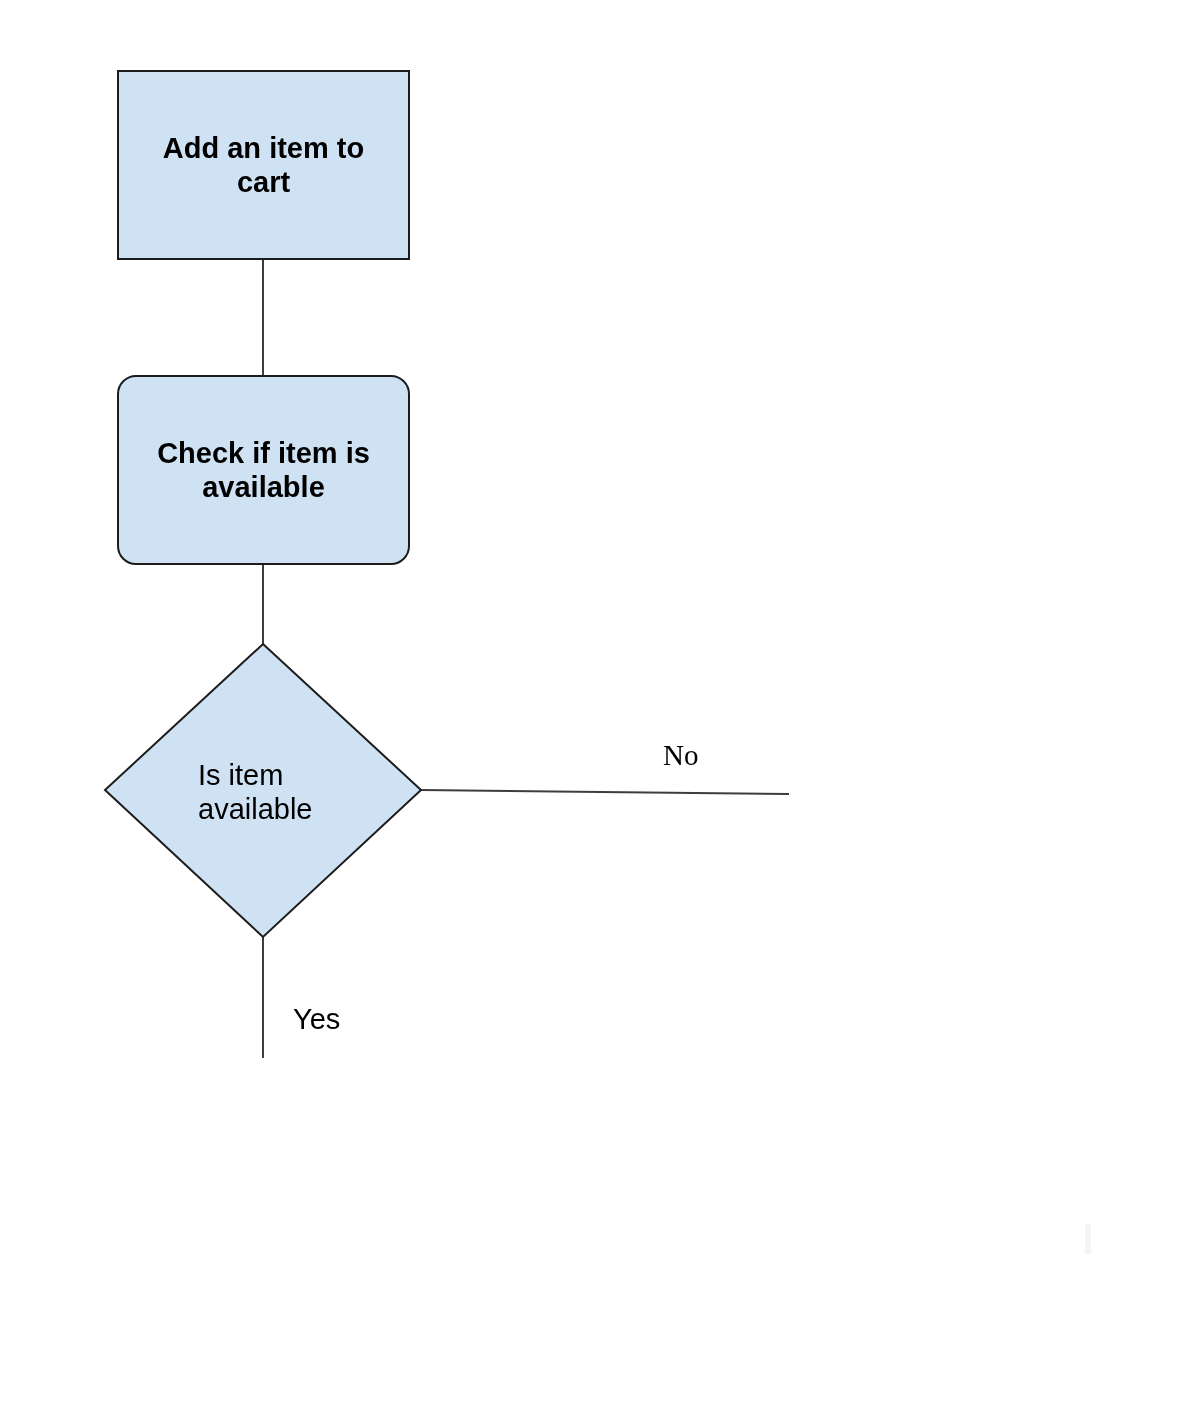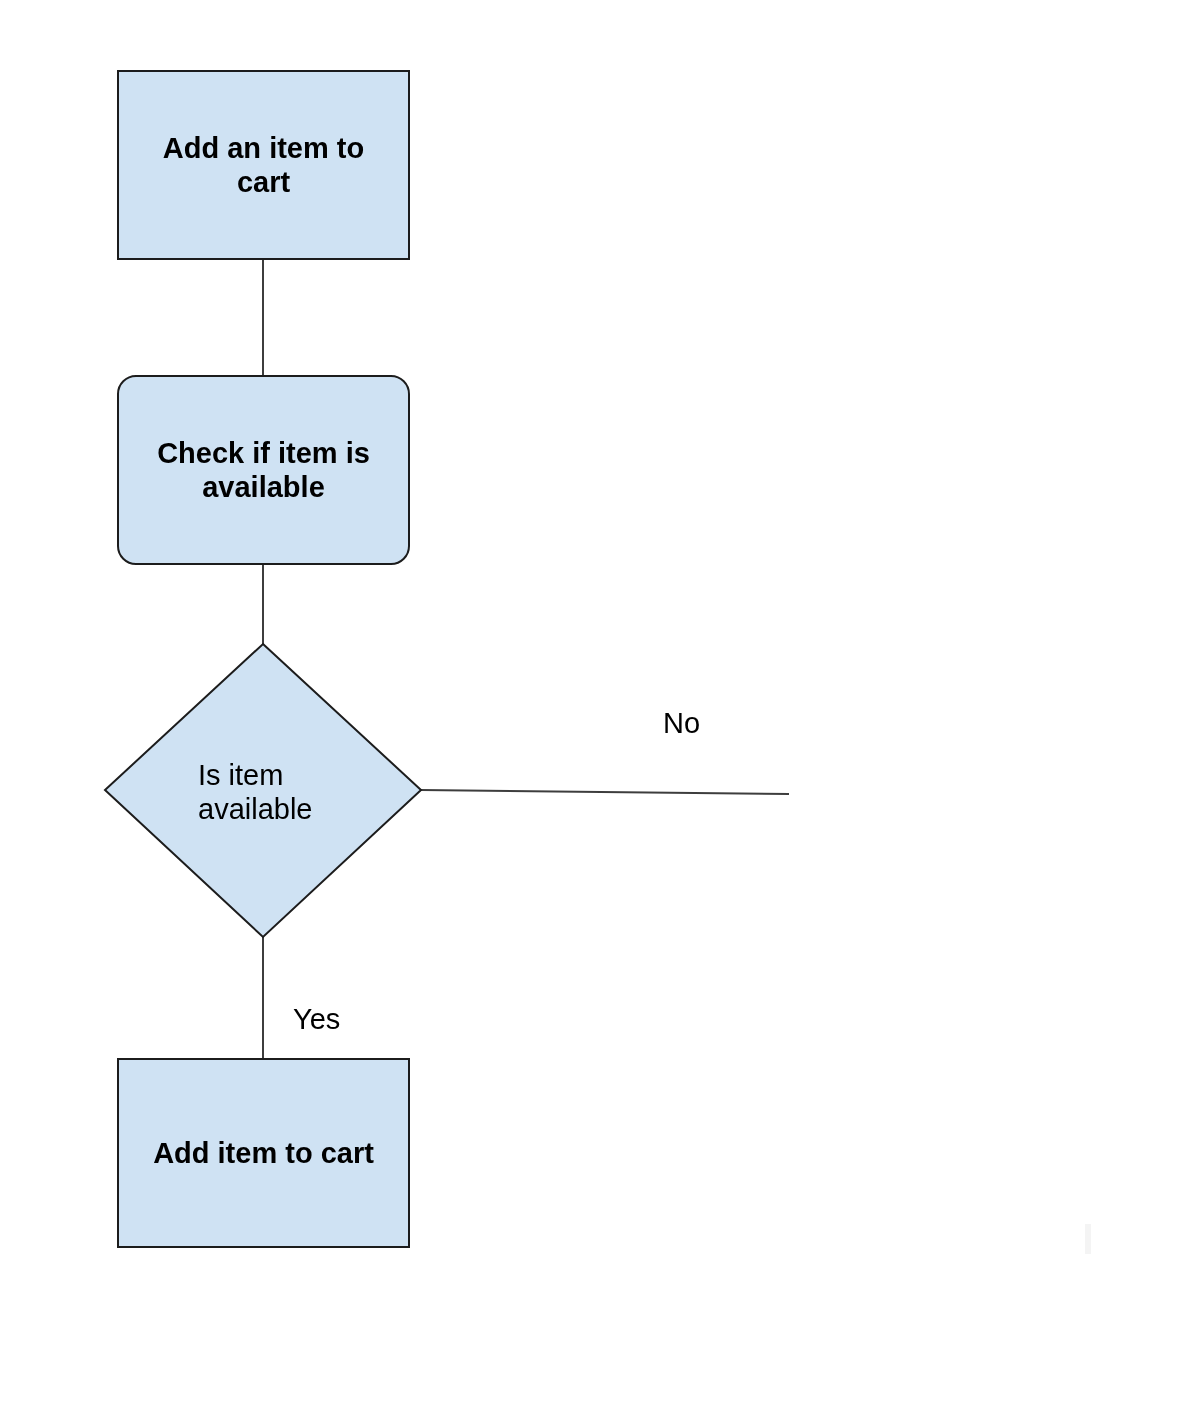--- a/index.html
+++ b/index.html
@@ -58,21 +58,21 @@
     font-size: 29px;
     line-height: 34px;
     white-space: pre-line;
     text-align: left;
   }
   .edge-label {
     position: absolute;
     font-size: 29px;
     line-height: 34px;
   }
-  .edge-label.no  { left: 663px; top: 706px; }
+  .edge-label.no  { left: 663px; top: 738px; font-family: Liberation Serif, serif; }
   .edge-label.yes { left: 293px; top: 982px; margin-top: 20px; }
   .artifact {
     position: absolute;
     left: 1085px;
     top: 1224px;
     width: 6px;
     height: 30px;
     background: #f4f4f4;
   }
 </style>
@@ -96,23 +96,20 @@
 
   <div class="node" style="left:117px; top:375px;border-radius:19px;">
     <span>Check if item is
 available</span>
   </div>
 
   <div class="diamond-label">Is item
 available</div>
 
 
-  <div class="node" style="left:117px; top:1058px;">
-    <span>Add item to cart</span>
-  </div>
 
   <div class="edge-label no">No</div>
 
   <div class="edge-label yes">Yes</div>
 
   <div class="artifact"></div>
 
 </div>
 
 </body></html>

